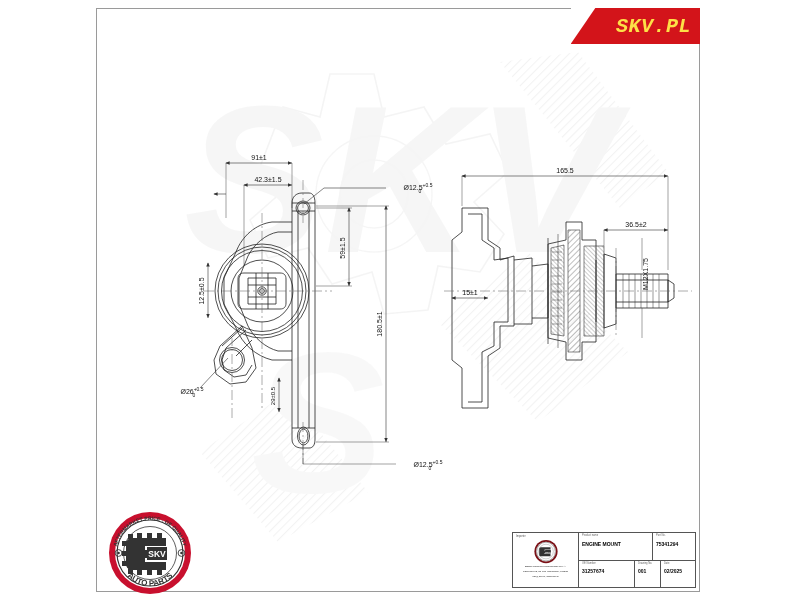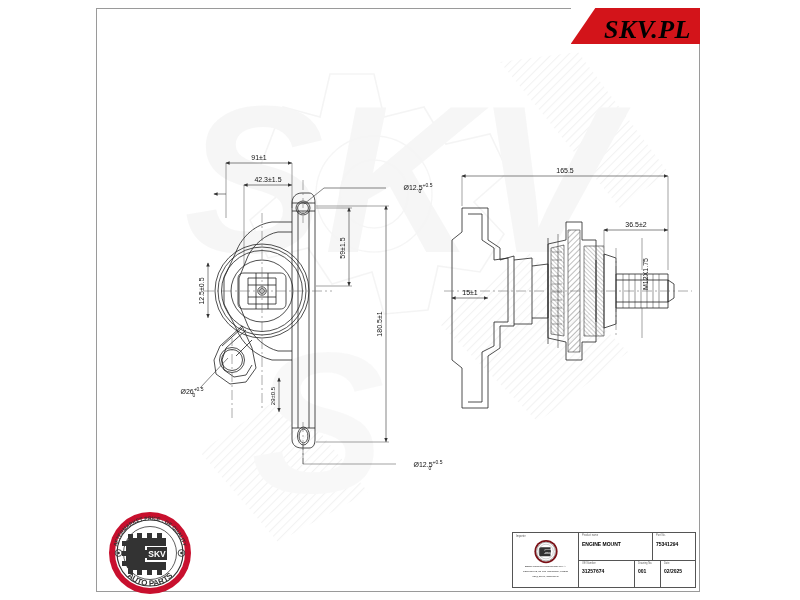--- a/index.html
+++ b/index.html
@@ -25,23 +25,23 @@
     background:#d3141a;
     overflow:hidden;
   }
   .banner:before{
     content:"";position:absolute;left:-1px;top:-1px;
     border-left:26px solid #ffffff;
     border-bottom:38px solid transparent;
   }
   .banner-text{
     position:absolute;right:9px;top:7px;
-    color:#000000;font-weight:bold;font-style:italic;
-    font-size:26px;letter-spacing:.5px;
-    font-family:Liberation Serif, serif;
+    color:#fde047;font-weight:bold;font-style:italic;
+    font-size:20px;letter-spacing:.5px;
+    font-family:Liberation Mono, monospace;
   }
 
   
   .watermark{
     position:absolute;left:108px;top:22px;width:580px;height:520px;
     opacity:.30;pointer-events:none;
   }
 
   
   .drawing{position:absolute;left:96px;top:8px;width:604px;height:584px;}

